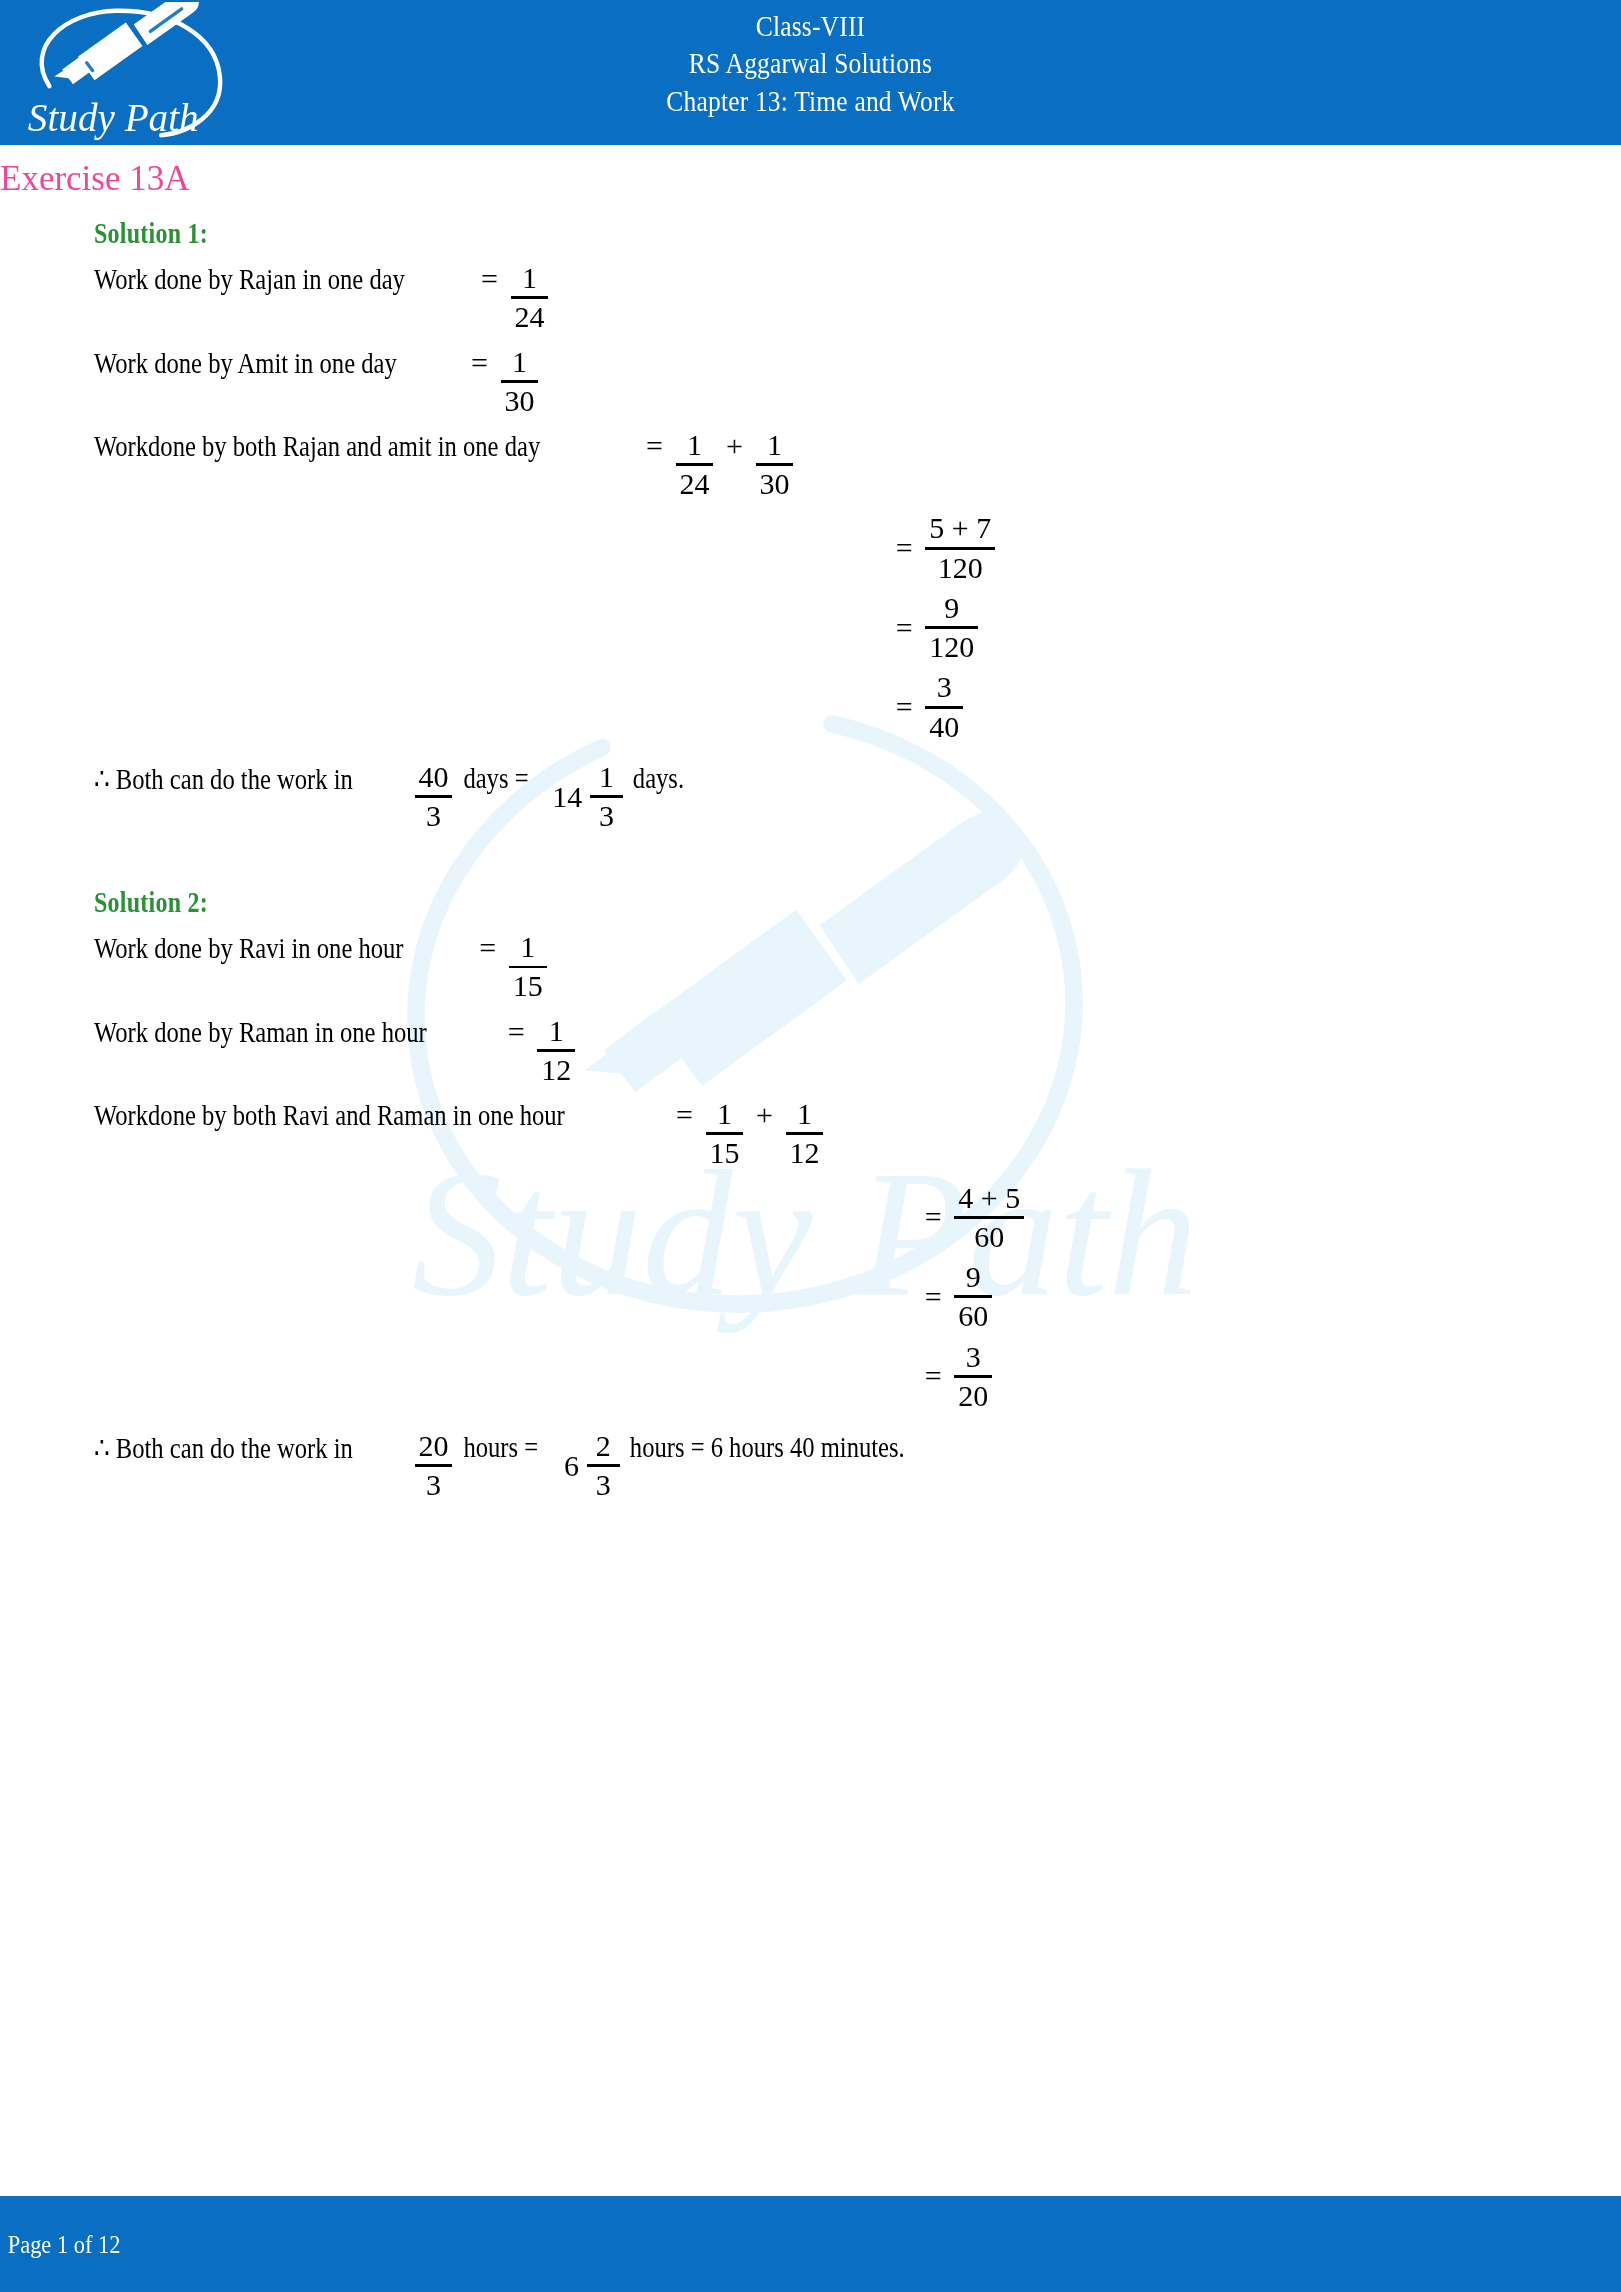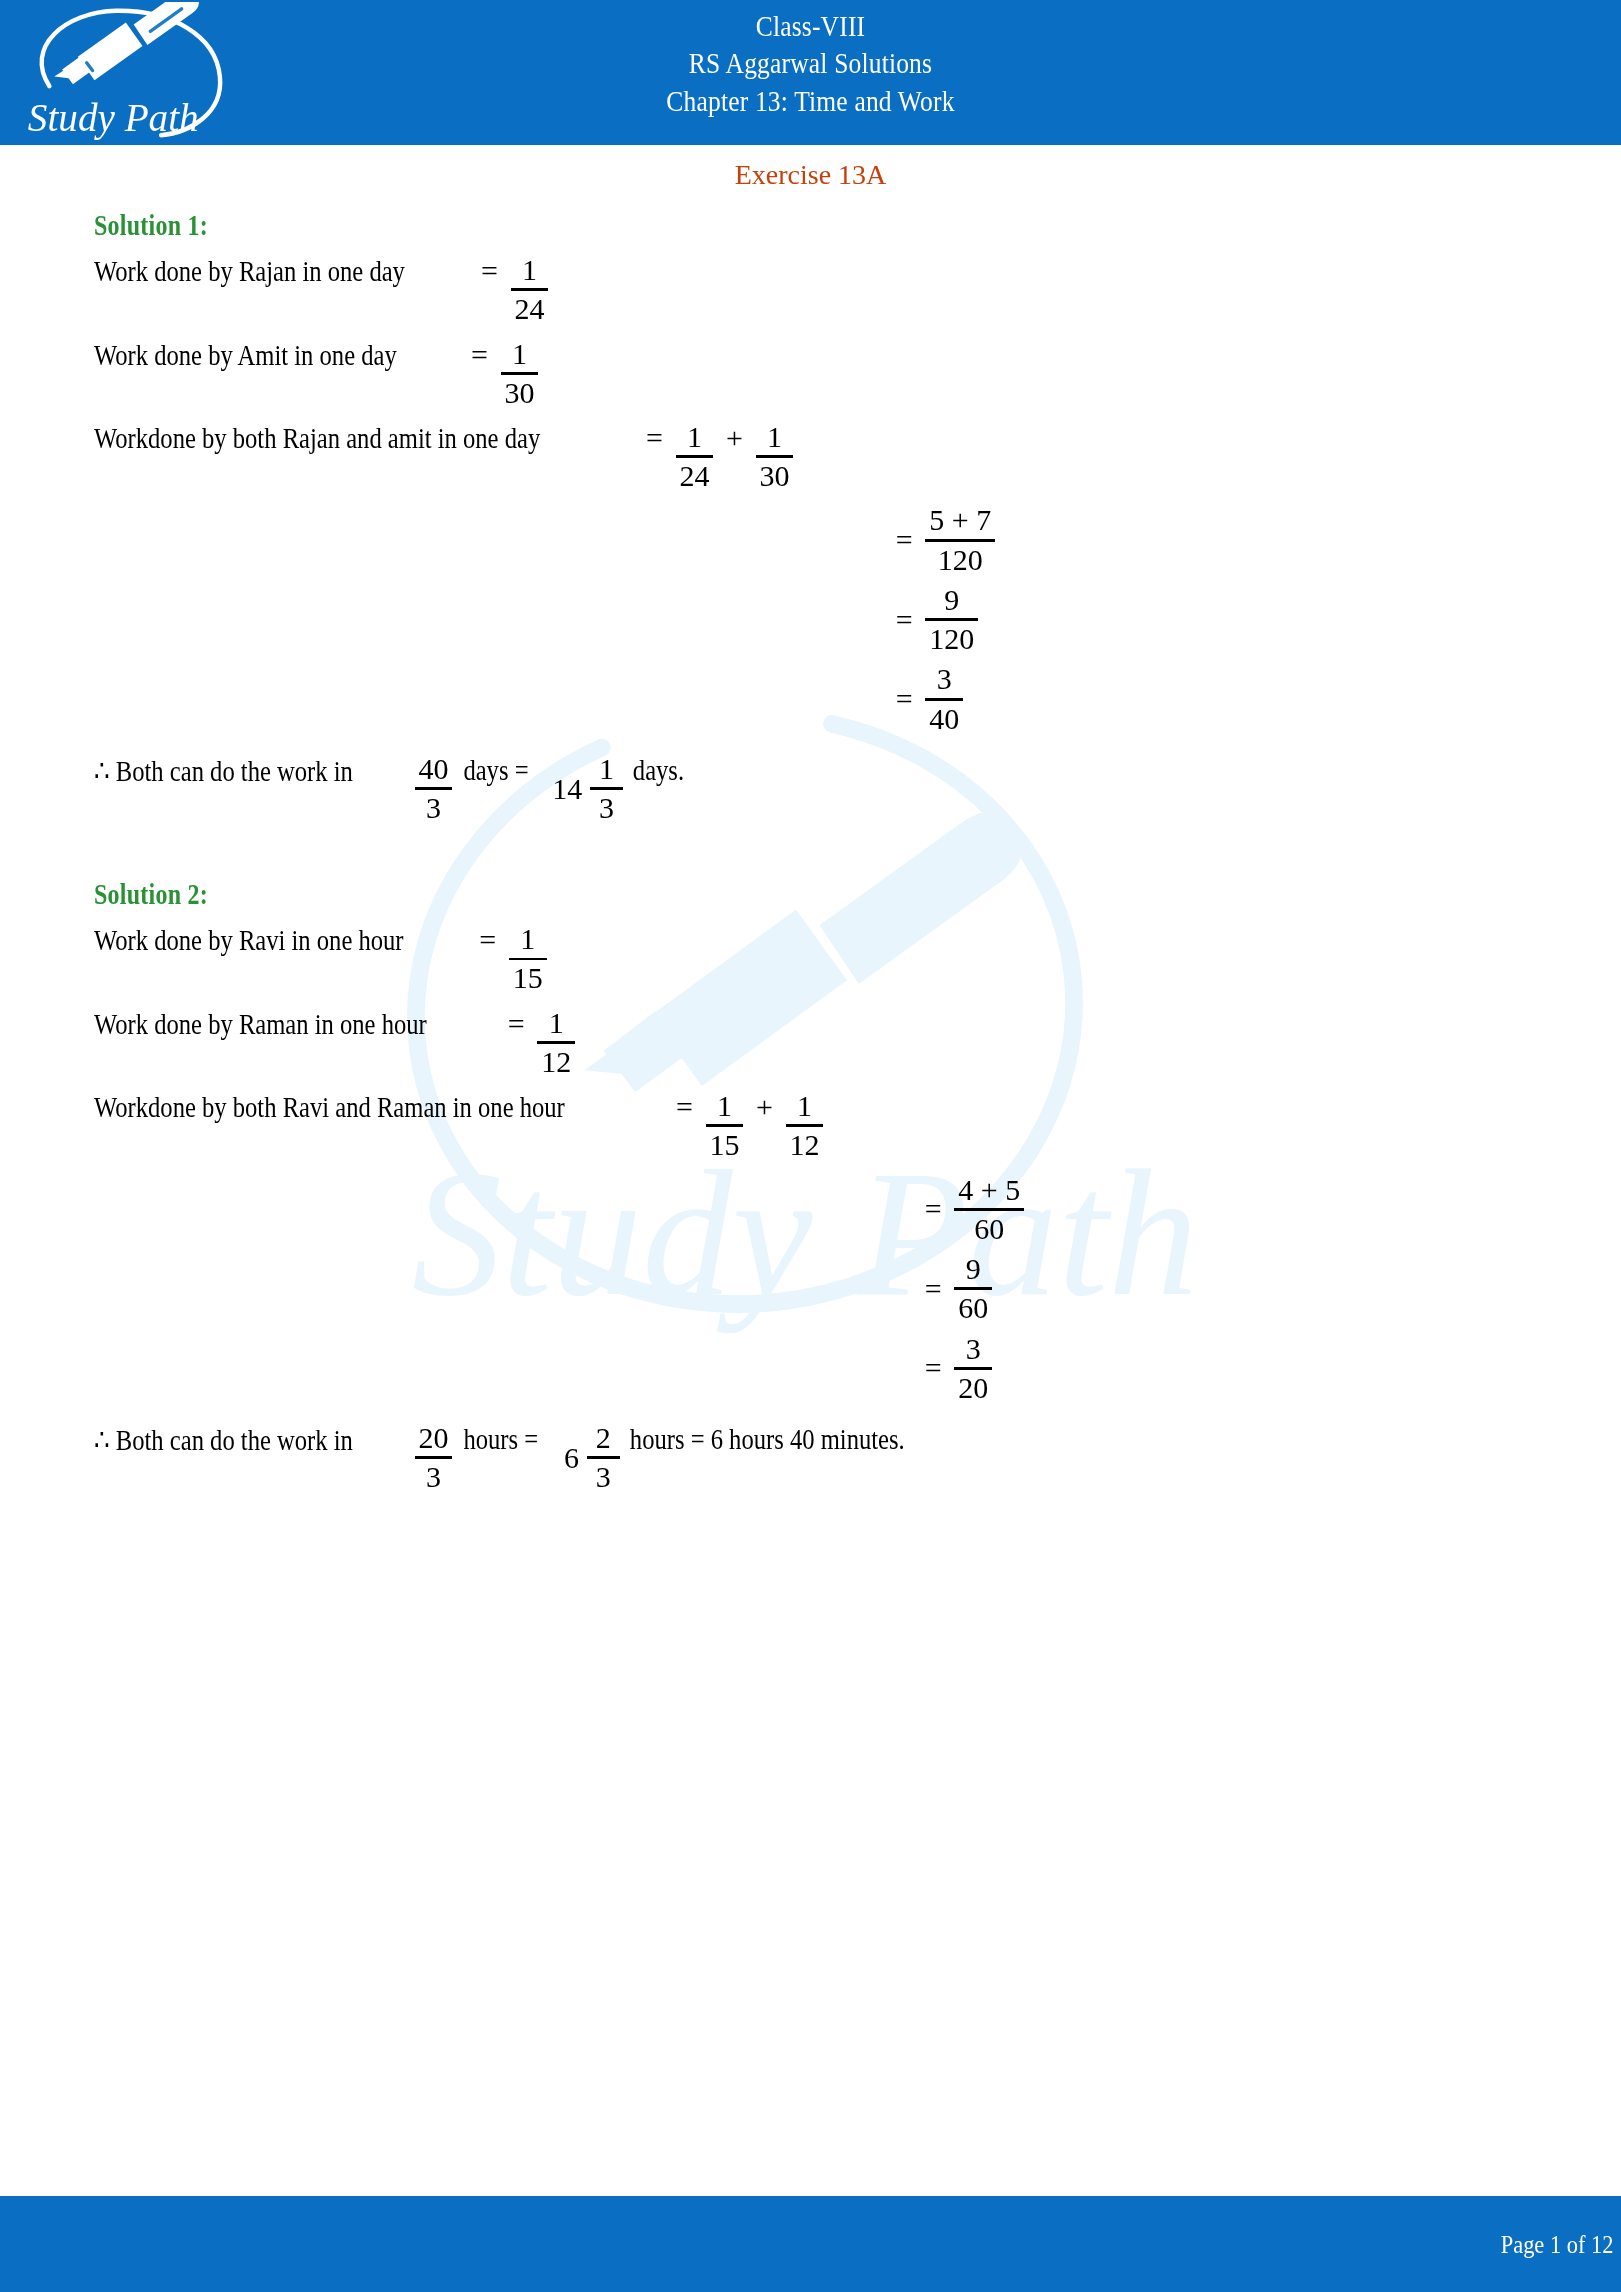--- a/index.html
+++ b/index.html
@@ -57,23 +57,22 @@
   }
 
   
   .content {
     position: absolute;
     top: 145px; left: 0;
     width: 1621px;
     z-index: 2;
   }
   .exercise-title {
-    text-align: center;
-    color: #c2410c;
-    font-size: 28px;
+    color: #ec4899;
+    font-size: 35px;
     margin-top: 13.7px;
     font-family: "Liberation Serif", "DejaVu Serif", serif;
   }
 
   .body-area {
     padding: 0 94px;
     margin-top: 11.8px;
   }
 
   .sol-head {
@@ -148,21 +147,21 @@
 
   
   .footer {
     position: absolute;
     bottom: 0; left: 0;
     width: 1621px;
     height: 97px;
     background: #0a6fc2;
     display: flex;
     align-items: center;
-    justify-content: flex-end;
+    justify-content: flex-start;
   }
   .footer span {
     color: #ffffff;
     font-size: 25.5px;
     transform: scaleX(0.88);
     font-family: "Liberation Serif", "DejaVu Serif", serif;
   }
 </style>
 </head>
 <body>

